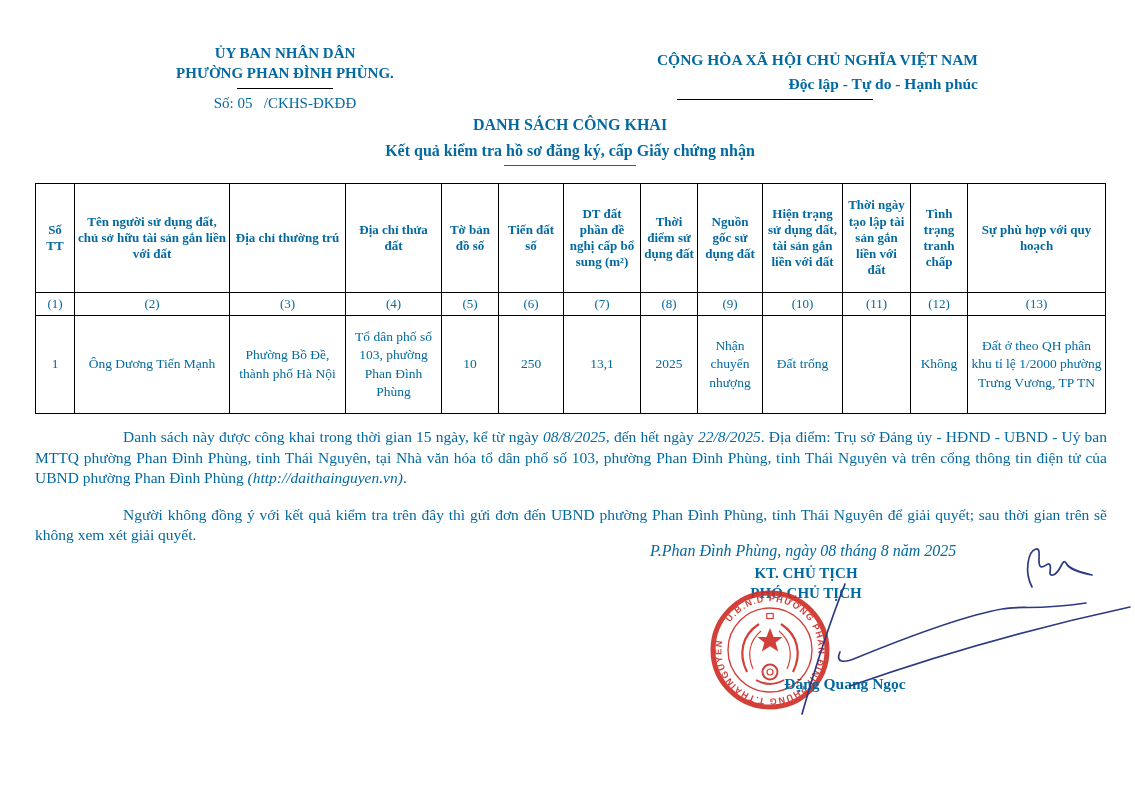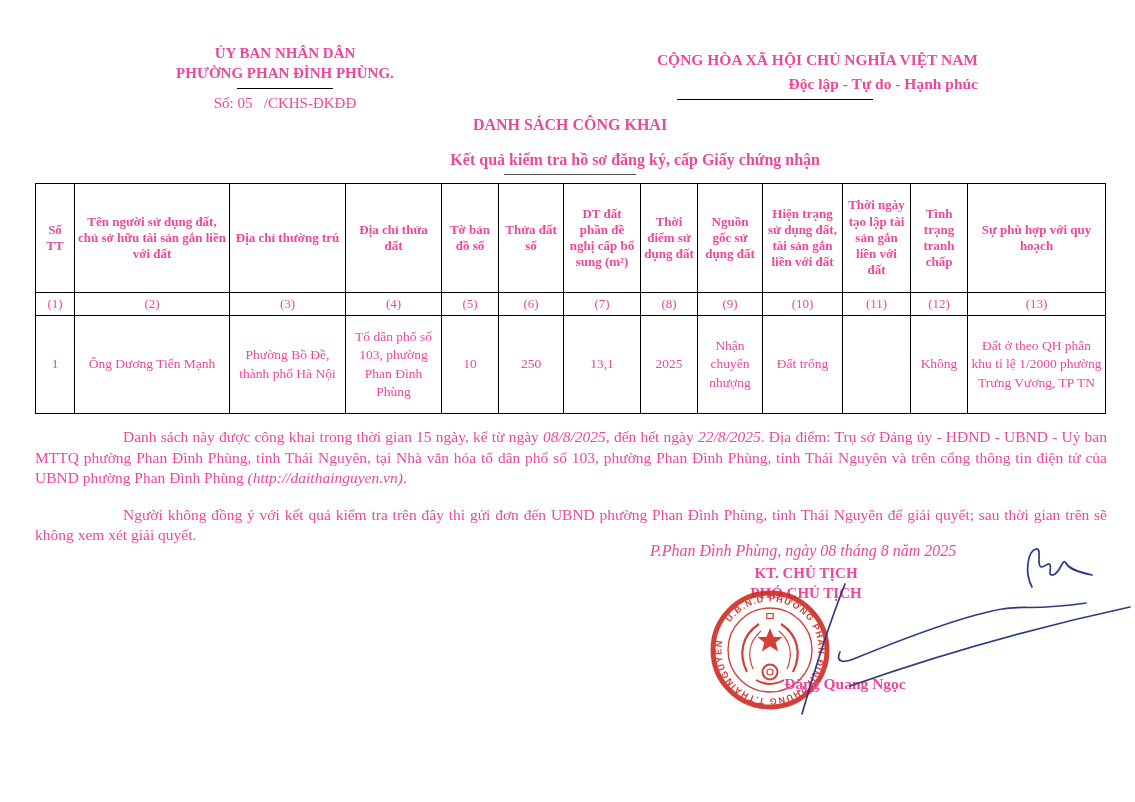--- a/index.html
+++ b/index.html
@@ -1,40 +1,40 @@
 <!DOCTYPE html>
 <html lang="vi"><head>
 <meta charset="utf-8">
 <style>
   html,body{margin:0;padding:0;background:#ffffff;}
   .page{
     position:relative;
     width:1135px;height:802px;
     background:#ffffff;
     font-family:"Liberation Serif","DejaVu Serif",serif;
-    color:#ec4899;
+    color:#0369a1;
     overflow:hidden;
   }
   .abs{position:absolute;}
   .i{font-style:italic;}
 
   
   .hdr-left{left:140px;top:44px;width:290px;text-align:center;line-height:1.3;}
   .hdr-left .l1,.hdr-left .l2{font-size:15px;font-weight:bold;}
   .hdr-left .rule{width:96px;border-top:1.5px solid #000;margin:5px auto 0;}
   .hdr-left .docnum{margin-top:5px;font-size:15px;white-space:pre;}
   .hdr-right{left:572px;top:50px;width:406px;text-align:right;line-height:1.35;}
   .hdr-right .l1{font-size:15.5px;font-weight:bold;}
   .hdr-right .l2{font-size:15.5px;font-weight:bold;margin-top:3px;}
   .hdr-right .rule{width:196px;border-top:1.5px solid #000;margin:4px auto 0;}
 
   
   .title-block{left:320px;top:115px;width:500px;text-align:center;line-height:1.3;}
   .title-block .l1{font-size:16px;font-weight:bold;}
-  .title-block .l2{font-size:16px;font-weight:bold;margin-top:14px;text-align:right;}
+  .title-block .l2{font-size:16px;font-weight:bold;margin-top:5px;}
   .title-block .rule{width:132px;border-top:1.5px solid #555;margin:3px auto 0;}
 
   
   .tbl-wrap{left:35px;top:183px;}
   table.pub{border-collapse:collapse;table-layout:fixed;width:1070px;}
   table.pub td{
     border:1px solid #000;
     text-align:center;vertical-align:middle;
     padding:2px 3px;overflow:hidden;
     font-size:13px;line-height:1.25;
@@ -97,21 +97,21 @@
           <col style="width:57px">
         <col style="width:138px">
       </colgroup>
       <tbody>
           <tr class="hdr">
         <td>Số TT</td>
         <td>Tên người sử dụng đất, chủ sở hữu tài sản gắn liền  với đất</td>
         <td>Địa chỉ thường trú</td>
         <td>Địa chỉ thửa đất</td>
         <td>Tờ bản đồ số</td>
-        <td>Thửa đất số</td>
+        <td>Tiến đất số</td>
         <td>DT đất phần đề nghị cấp bổ sung (m²)</td>
         <td>Thời điểm sử dụng đất</td>
         <td>Nguồn gốc sử dụng đất</td>
         <td>Hiện trạng sử dụng đất, tài sản gắn liền với đất</td>
         <td>Thời ngày tạo lập tài sản gắn liền với đất</td>
         <td>Tình trạng tranh chấp</td>
         <td>Sự phù hợp với quy hoạch</td>
       </tr>
       <tr class="idx">
         <td>(1)</td>

